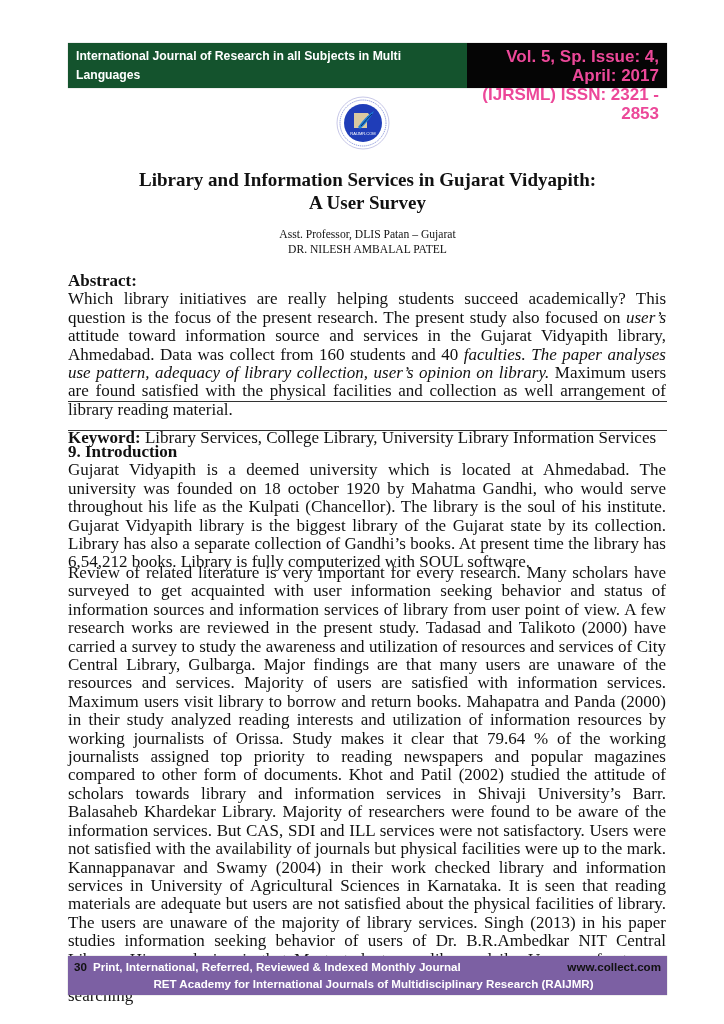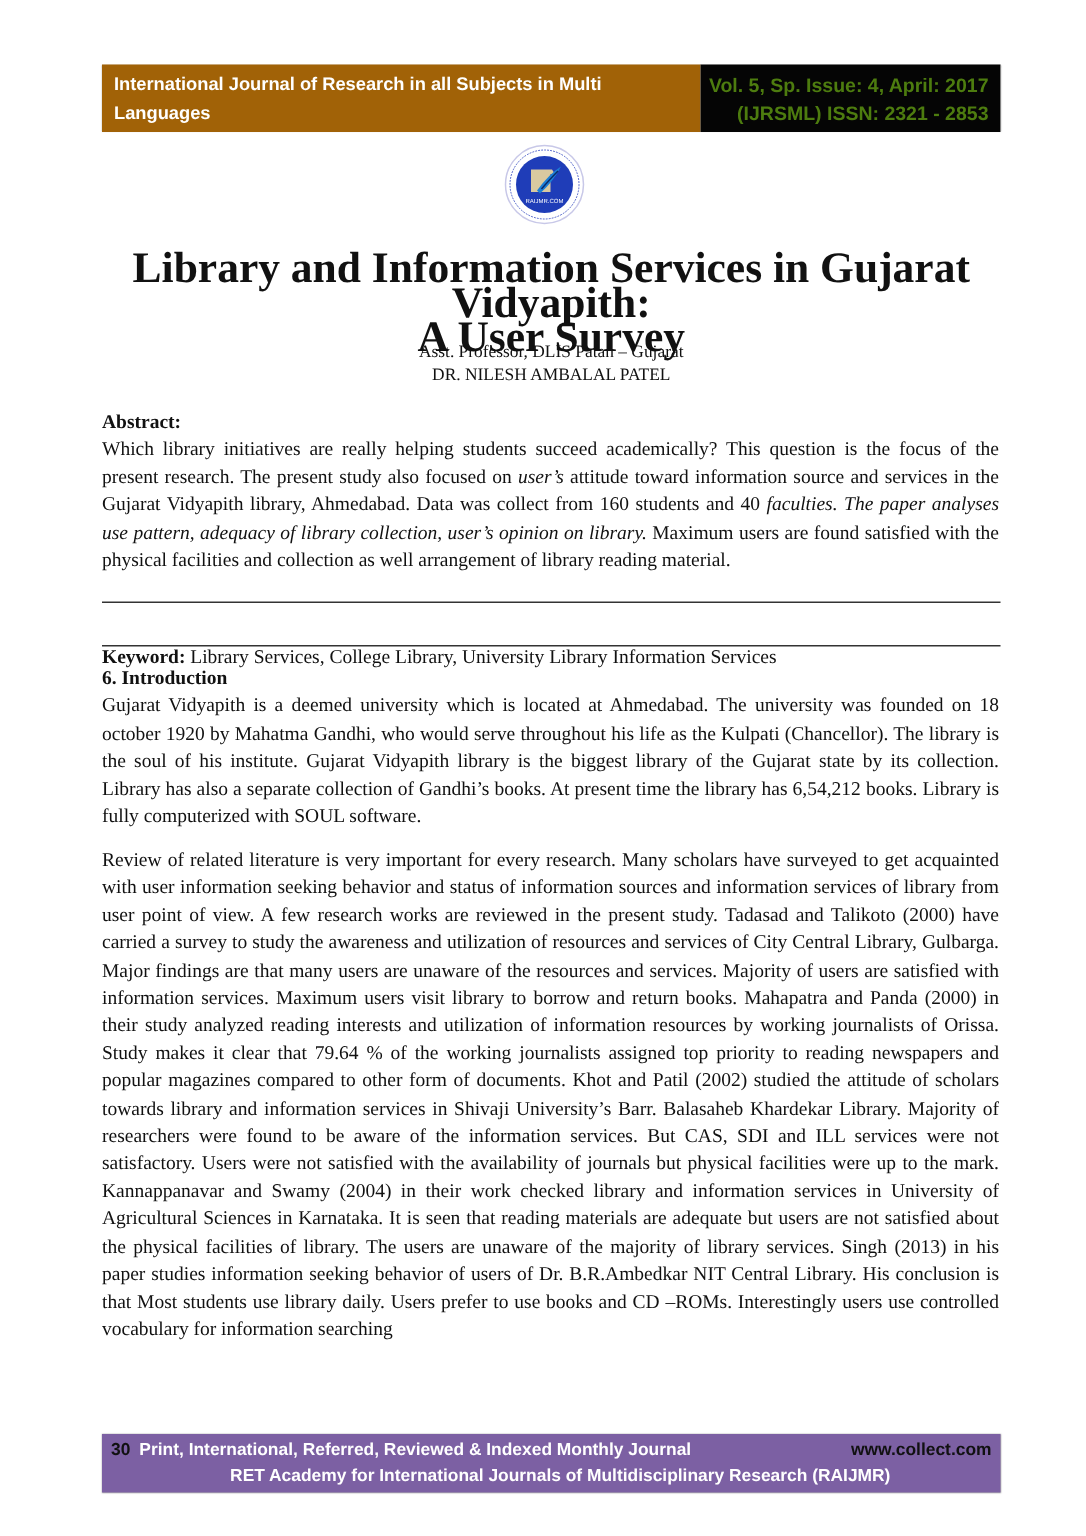--- a/index.html
+++ b/index.html
@@ -1,23 +1,23 @@
 <!DOCTYPE html>
 <html><head>
 <meta charset="utf-8">
 <style>
   html, body { margin: 0; padding: 0; background: #ffffff; }
   body { width: 724px; height: 1024px; position: relative; overflow: hidden; font-family: "Liberation Serif", "DejaVu Serif", serif; color: #111; }
   .hdr { position: absolute; left: 68px; top: 43px; width: 599px; height: 45px; display: flex; box-shadow: 0 0 1px #999; }
-  .hdr-left { background: #a16207; width: 399px; color: #fff; font-family: "Liberation Sans", "DejaVu Sans", sans-serif; font-weight: bold; font-size: 12.2px; padding: 4px 0 0 8px; box-sizing: border-box; line-height: 19px; }
-  .hdr-right { background: #050505; flex: 1; color: #4d7c0f; font-family: "Liberation Sans", "DejaVu Sans", sans-serif; font-weight: bold; font-size: 13px; padding: 4px 8px 0 0; box-sizing: border-box; line-height: 19px; text-align: right; }
+  .hdr-left { background: #14532d; width: 399px; color: #fff; font-family: "Liberation Sans", "DejaVu Sans", sans-serif; font-weight: bold; font-size: 12.2px; padding: 4px 0 0 8px; box-sizing: border-box; line-height: 19px; }
+  .hdr-right { background: #050505; flex: 1; color: #ec4899; font-family: "Liberation Sans", "DejaVu Sans", sans-serif; font-weight: bold; font-size: 17px; padding: 4px 8px 0 0; box-sizing: border-box; line-height: 19px; text-align: right; }
   .logo { position: absolute; left: 336px; top: 96px; width: 54px; height: 54px; }
-  .title { position: absolute; left: 68px; width: 599px; top: 168px; text-align: center; font-weight: bold; font-size: 29px; line-height: 23px; }
+  .title { position: absolute; left: 68px; width: 599px; top: 168px; text-align: center; font-weight: bold; font-size: 19px; line-height: 23px; }
   .author { position: absolute; left: 68px; width: 599px; top: 227px; text-align: center; font-size: 11.6px; line-height: 15px; }
-  .body-block { position: absolute; left: 68px; width: 598px; font-size: 13px; line-height: 18.4px; text-align: justify; }
+  .body-block { position: absolute; left: 68px; width: 598px; font-size: 17px; line-height: 18.4px; text-align: justify; }
   .heading { font-weight: bold; }
   .rule { position: absolute; left: 68px; width: 599px; height: 0; border-top: 1.6px solid #333; }
   .footer { position: absolute; left: 68px; top: 956px; width: 599px; height: 39px; background: #7c60a3; font-family: "Liberation Sans", "DejaVu Sans", sans-serif; font-weight: bold; font-size: 11.6px; color: #fff; box-shadow: 0 0 1px #999; }
   .footer .row1 { position: absolute; left: 6px; top: 3px; right: 6px; line-height: 15px; }
   .footer .pg { color: #111; margin-right: 6px; }
   .footer .url { position: absolute; right: 0; top: 0; color: #111; }
   .footer .row2 { position: absolute; left: 12px; right: 0; top: 20px; text-align: center; line-height: 15px; }
   i { font-style: italic; }
 </style>
 </head>
@@ -61,21 +61,21 @@
 
 <div class="rule" style="top:401px;"></div>
 
 <div class="body-block" style="top:406px;margin-top:23px;">
   <span class="heading">Keyword:</span><span> Library Services, College Library, University Library Information Services</span>
 </div>
 
 <div class="rule" style="top:430px;"></div>
 
 <div class="body-block" style="top:443px;">
-  <div class="heading">6. Introduction</div>
+  <div class="heading">9. Introduction</div>
   <div>Gujarat Vidyapith is a deemed university which is located at Ahmedabad. The university was founded on 18 october 1920 by Mahatma Gandhi, who would serve throughout his life as the Kulpati (Chancellor). The library is the soul of his institute. Gujarat Vidyapith library is the biggest library of the Gujarat state by its collection. Library has also a separate collection of Gandhi’s books. At present time the library has 6,54,212 books. Library is fully computerized with SOUL software.</div>
 </div>
 
 <div class="body-block" style="top:564px;">
   <div>Review of related literature is very important for every research. Many scholars have surveyed to get acquainted with user information seeking behavior and status of information sources and information services of library from user point of view. A few research works are reviewed in the present study. Tadasad and Talikoto (2000) have carried a survey to study the awareness and utilization of resources and services of City Central Library, Gulbarga. Major findings are that many users are unaware of the resources and services. Majority of users are satisfied with information services. Maximum users visit library to borrow and return books. Mahapatra and Panda (2000) in their study analyzed reading interests and utilization of information resources by working journalists of Orissa. Study makes it clear that 79.64 % of the working journalists assigned top priority to reading newspapers and popular magazines compared to other form of documents. Khot and Patil (2002) studied the attitude of scholars towards library and information services in Shivaji University’s Barr. Balasaheb Khardekar Library. Majority of researchers were found to be aware of the information services. But CAS, SDI and ILL services were not satisfactory. Users were not satisfied with the availability of journals but physical facilities were up to the mark. Kannappanavar and Swamy (2004) in their work checked library and information services in University of Agricultural Sciences in Karnataka. It is seen that reading materials are adequate but users are not satisfied about the physical facilities of library. The users are unaware of the majority of library services. Singh (2013) in his paper studies information seeking behavior of users of Dr. B.R.Ambedkar NIT Central Library. His conclusion is that Most students use library daily. Users prefer to use books and CD –ROMs. Interestingly users use controlled vocabulary for information searching</div>
 </div>
 
 <div class="footer">
   <div class="row1">
     <span class="pg">30</span><span>Print, International, Referred,  Reviewed &amp; Indexed Monthly Journal</span>

